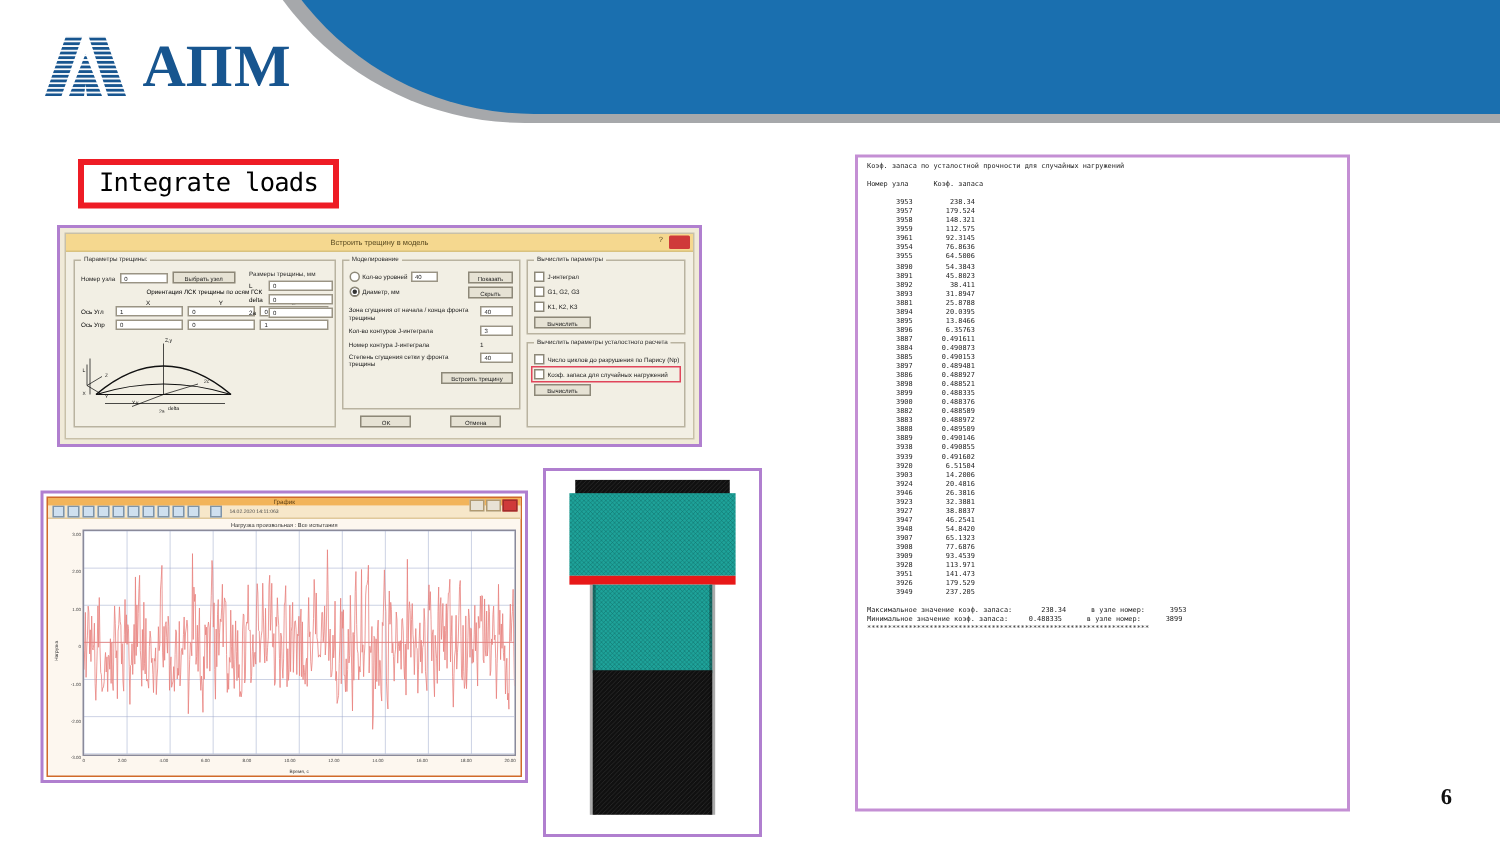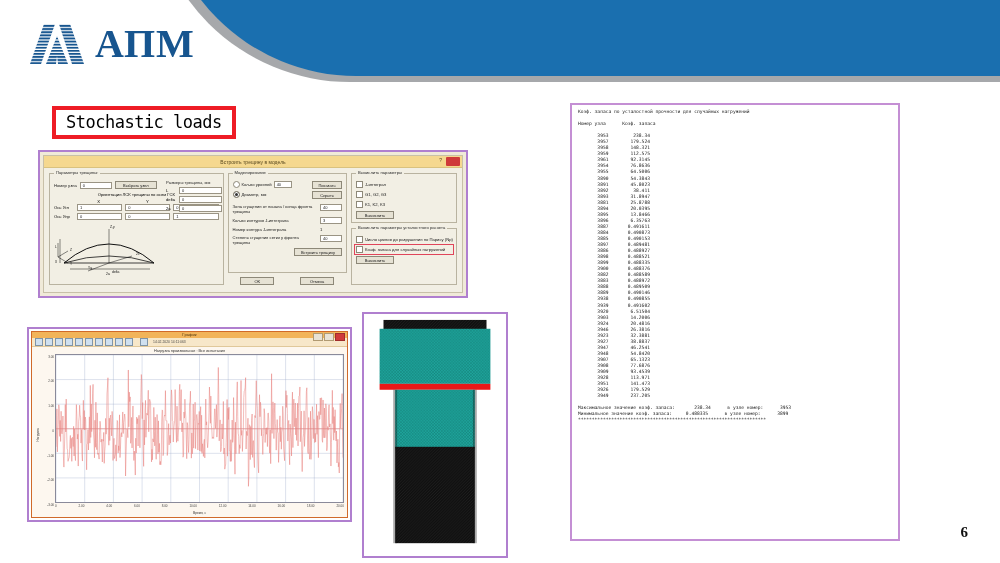--- a/index.html
+++ b/index.html
@@ -110,21 +110,21 @@
           </pattern>
         </defs>
         <polygon points="2,42 16,2 27,2 13,42" fill="url(#stripes)"></polygon>
         <polygon points="31,2 42,2 56,42 44,42" fill="url(#stripes)"></polygon>
         <polygon points="18,42 29,14 40,42 30,42 29,34 28,42" fill="url(#stripes)"></polygon>
       </svg>
     </div>
     <div class="logo-text">АПМ</div>
   </div>
 
-  <div class="stoch-label">Stochastic loads</div>
+  <div class="stoch-label">Integrate loads</div>
 
   <div class="dlg-frame">
     <div class="dlg">
 
       <div class="dlg-title">
         <span>Встроить трещину в модель</span>
         <span class="dlg-help">?</span>
         <span class="dlg-close"></span>
       </div>
 

